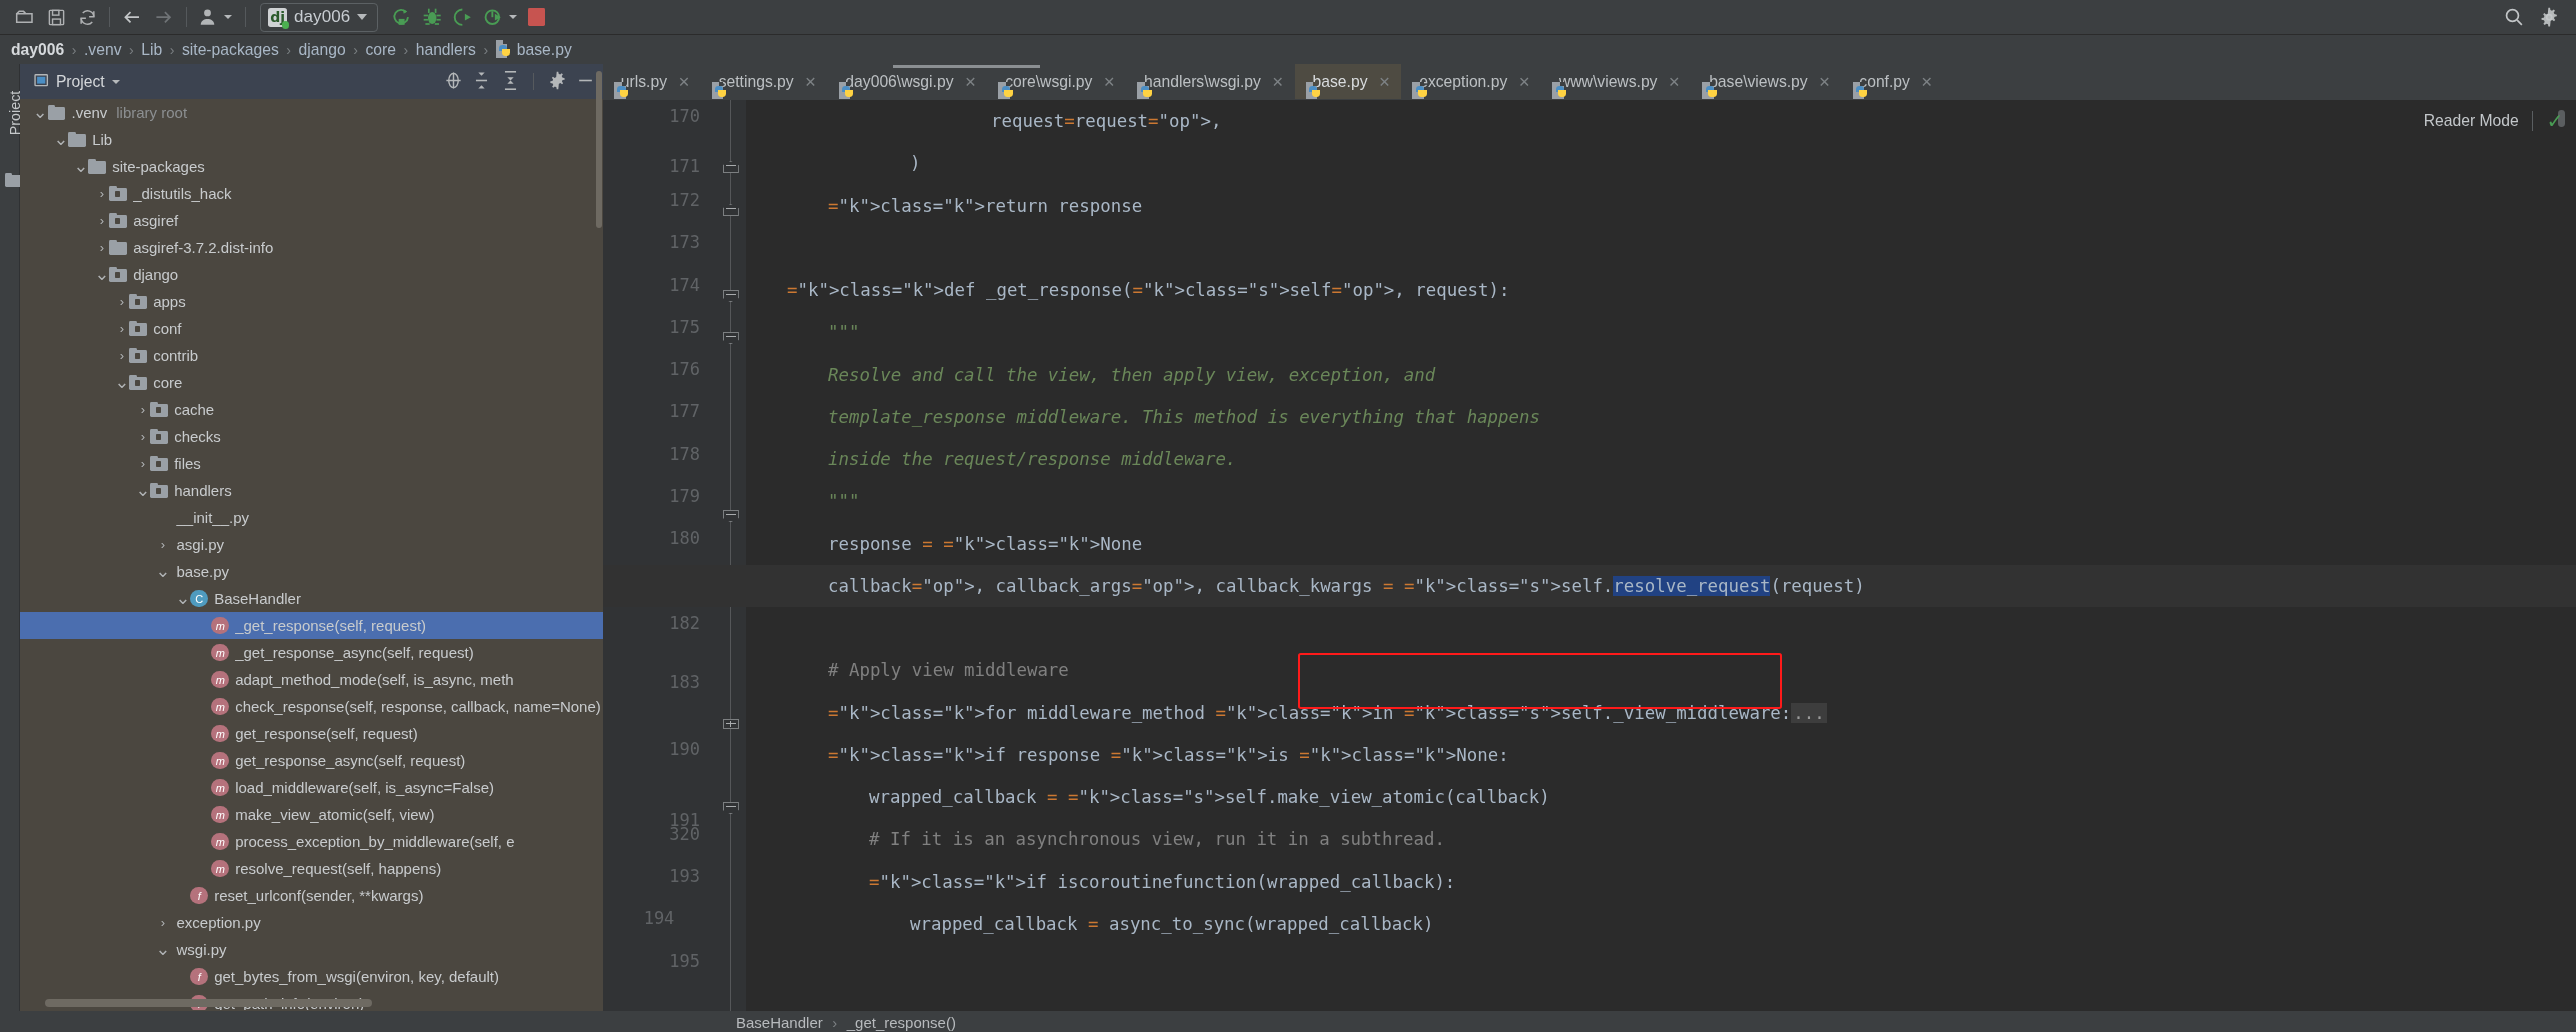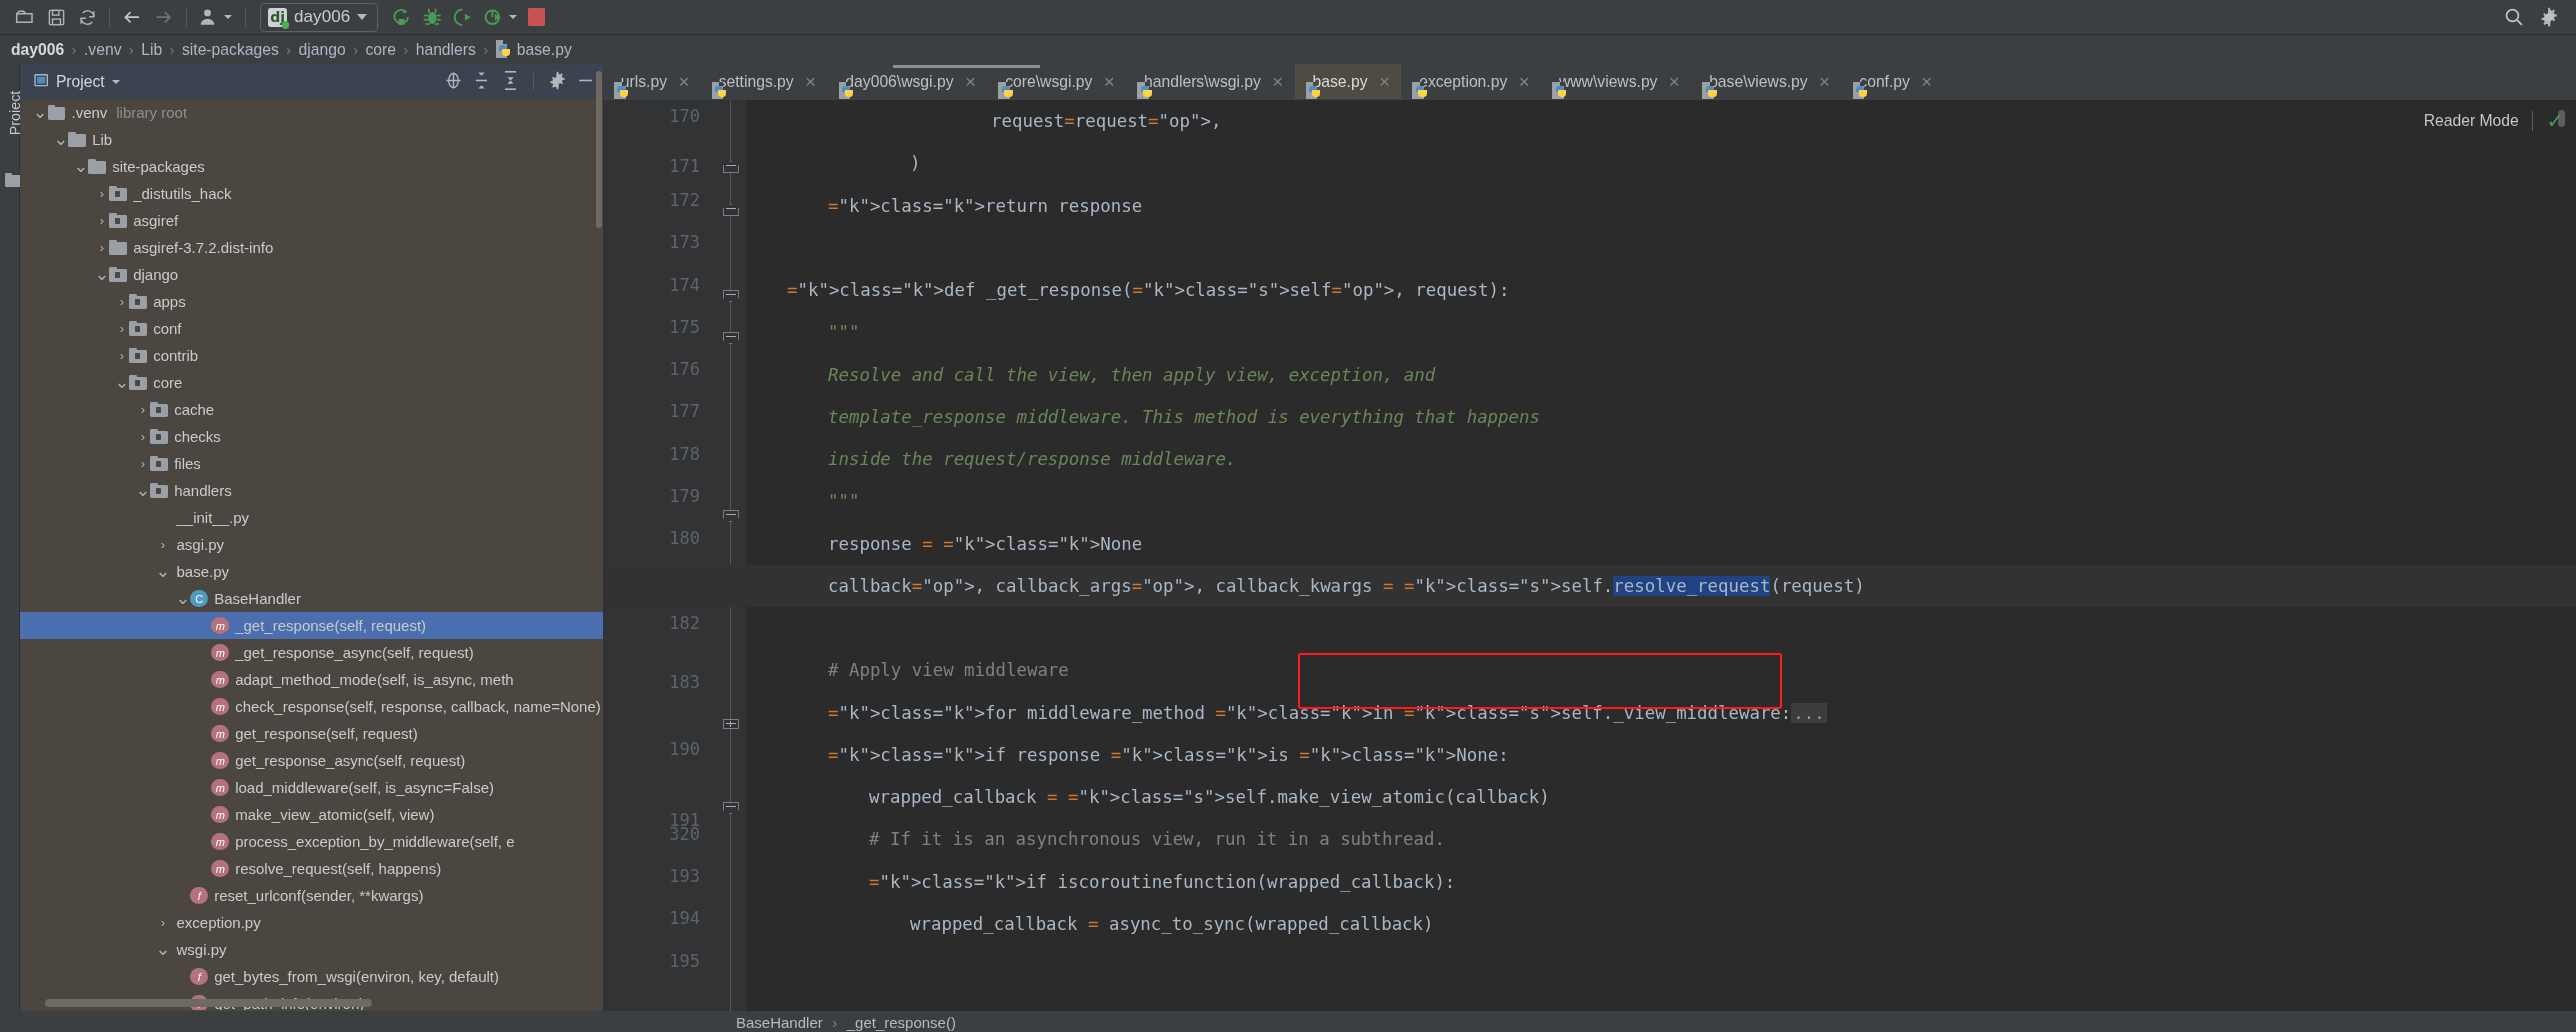--- a/index.html
+++ b/index.html
@@ -702,21 +702,21 @@
         <div class="lnum" style="top: 344px;">178</div>
         <div class="lnum" style="top: 386px;">179</div>
         <div class="lnum" style="top: 428px;">180</div>
         <div class="lnum cur" style="top: 470px;">181</div>
         <div class="lnum" style="top: 513px;">182</div>
         <div class="lnum" style="top: 555px; margin-top: 17px;">183</div>
         <div class="lnum" style="top: 639px;">190</div>
         <div class="lnum" style="top: 682px; margin-top: 28px;">191</div>
         <div class="lnum" style="top: 724px;">320</div>
         <div class="lnum" style="top: 766px;">193</div>
-        <div class="lnum" style="top: 808px;">194</div>
+        <div class="lnum" style="top: 808px; text-align: center;">194</div>
         <div class="lnum" style="top: 851px;">195</div>
       </div>
     <div class="foldcol">
       <div class="foldline"></div>
       <div class="foldmark up" style="top:61px"></div>
       <div class="foldmark up" style="top:104px"></div>
       <div class="foldmark down" style="top:190px"></div>
       <div class="foldmark down" style="top:232px"></div>
       <div class="foldmark down" style="top:410px"></div>
       <div class="foldmark plus" style="top:619px"></div>

